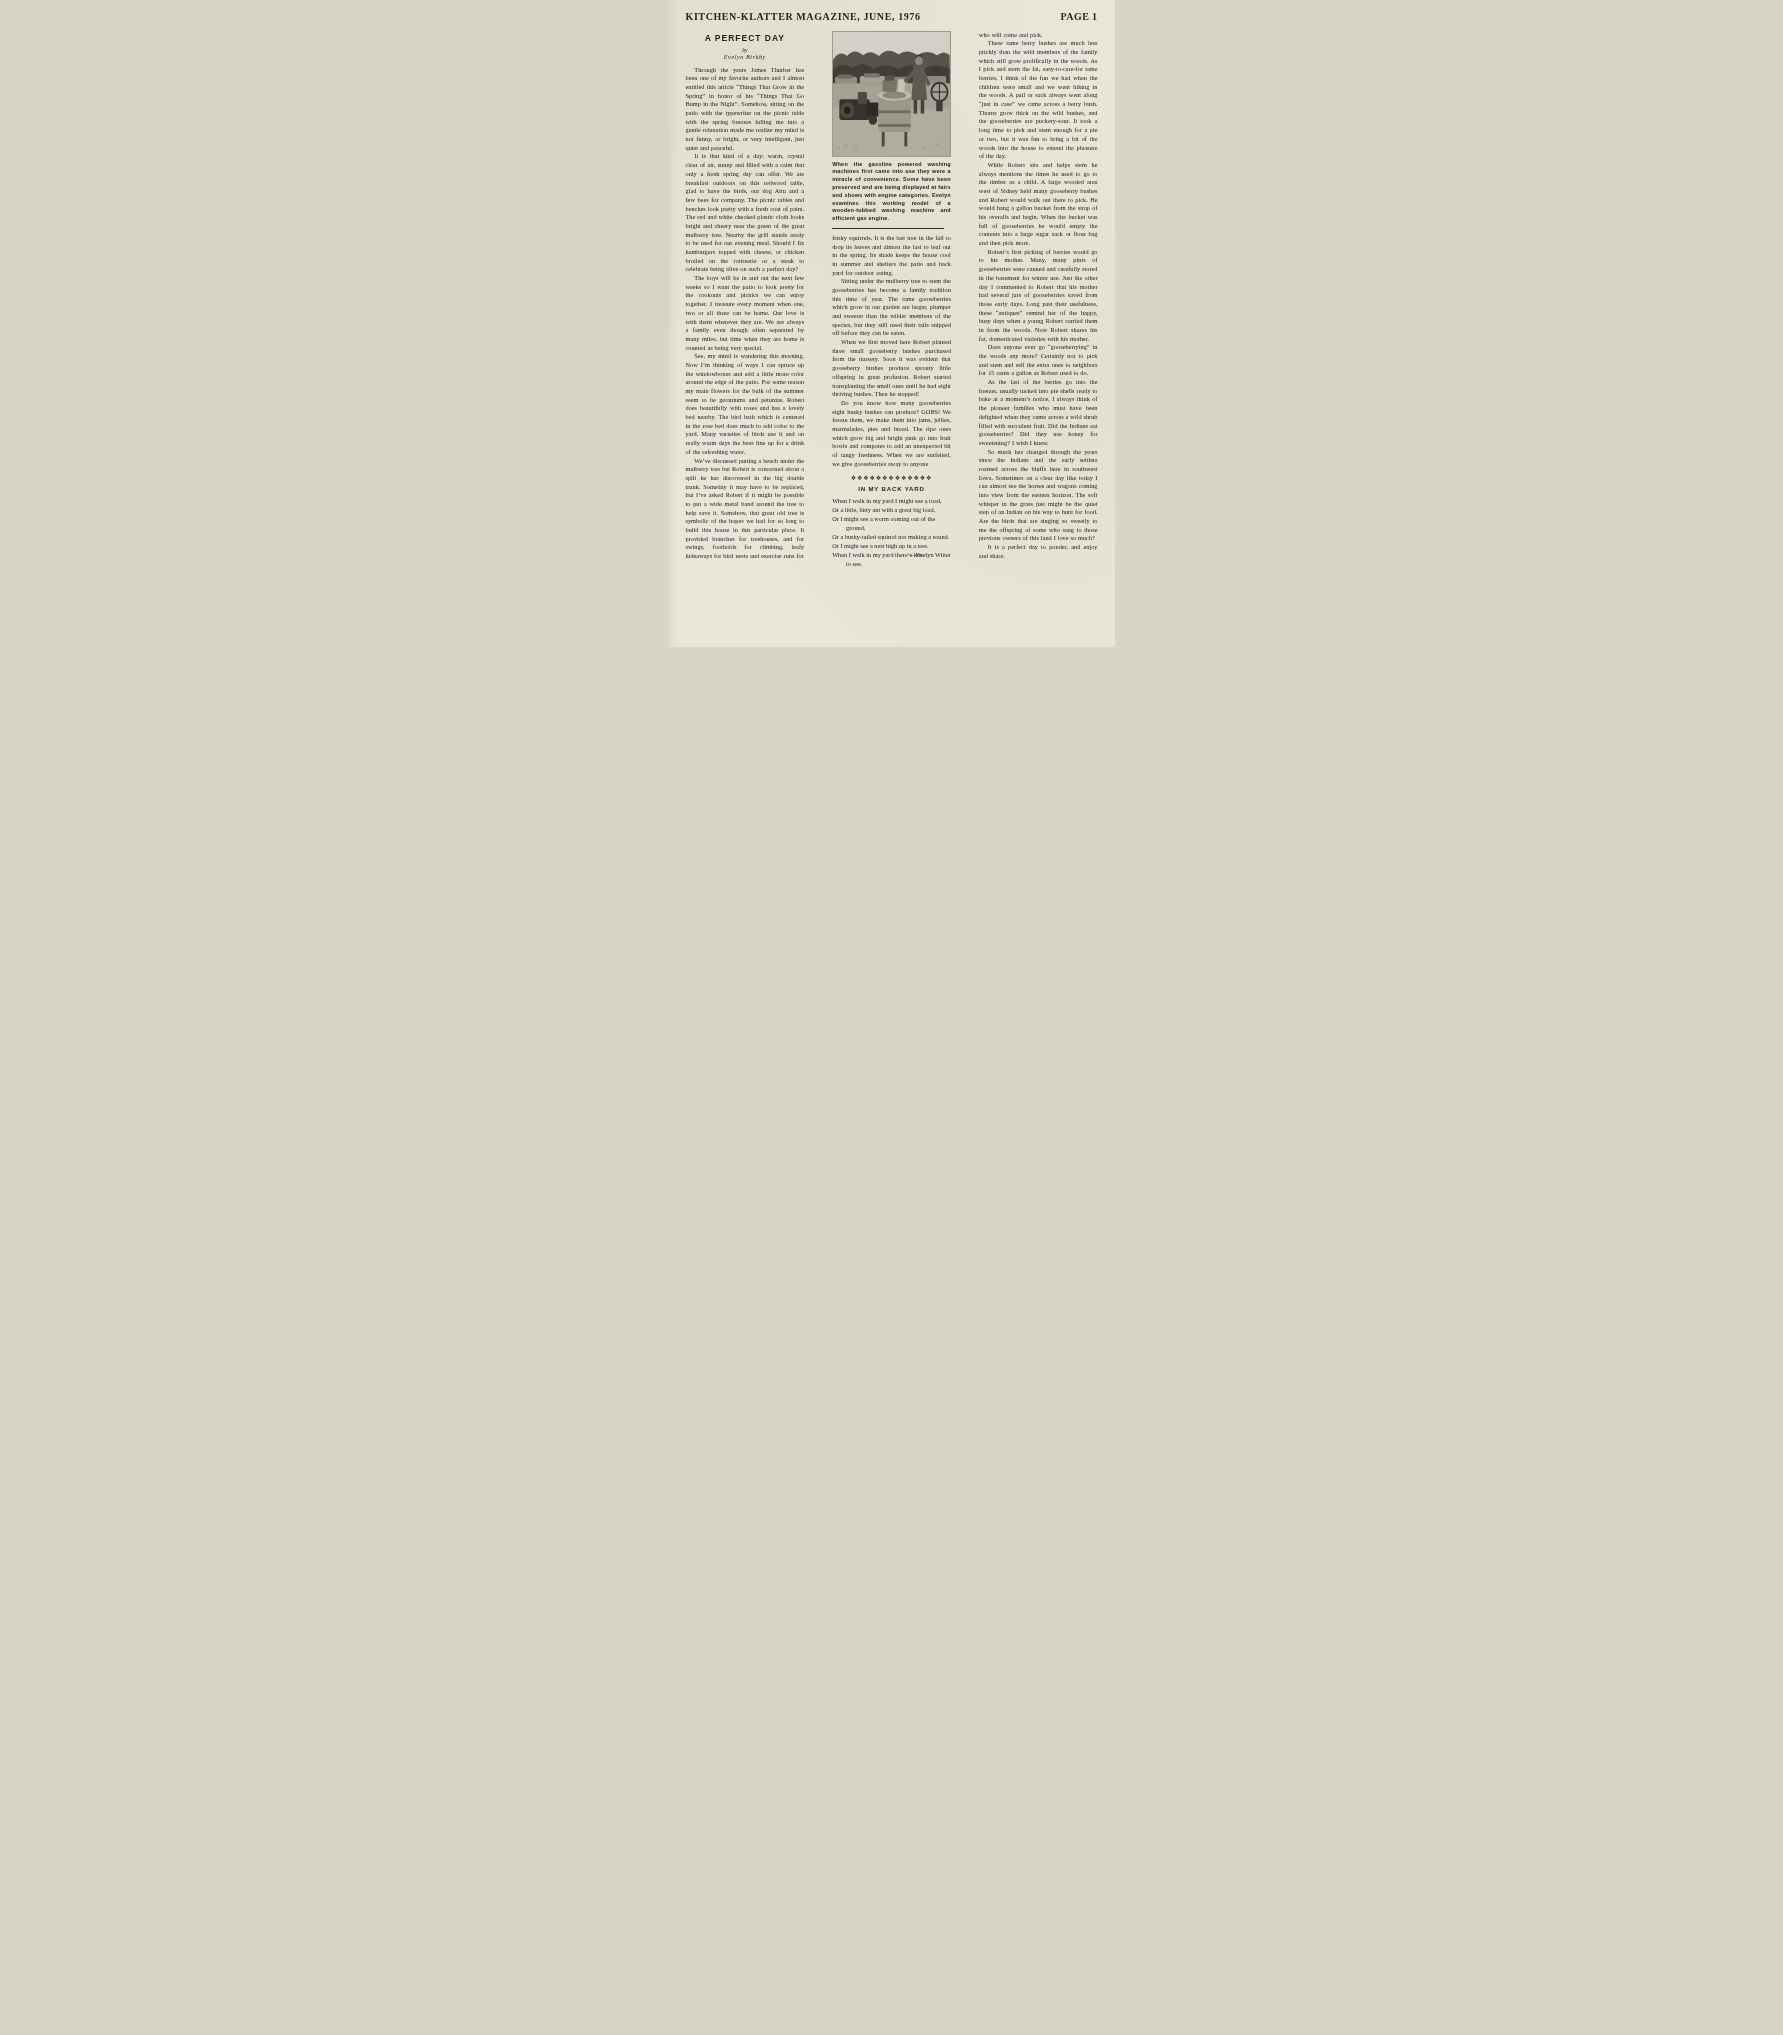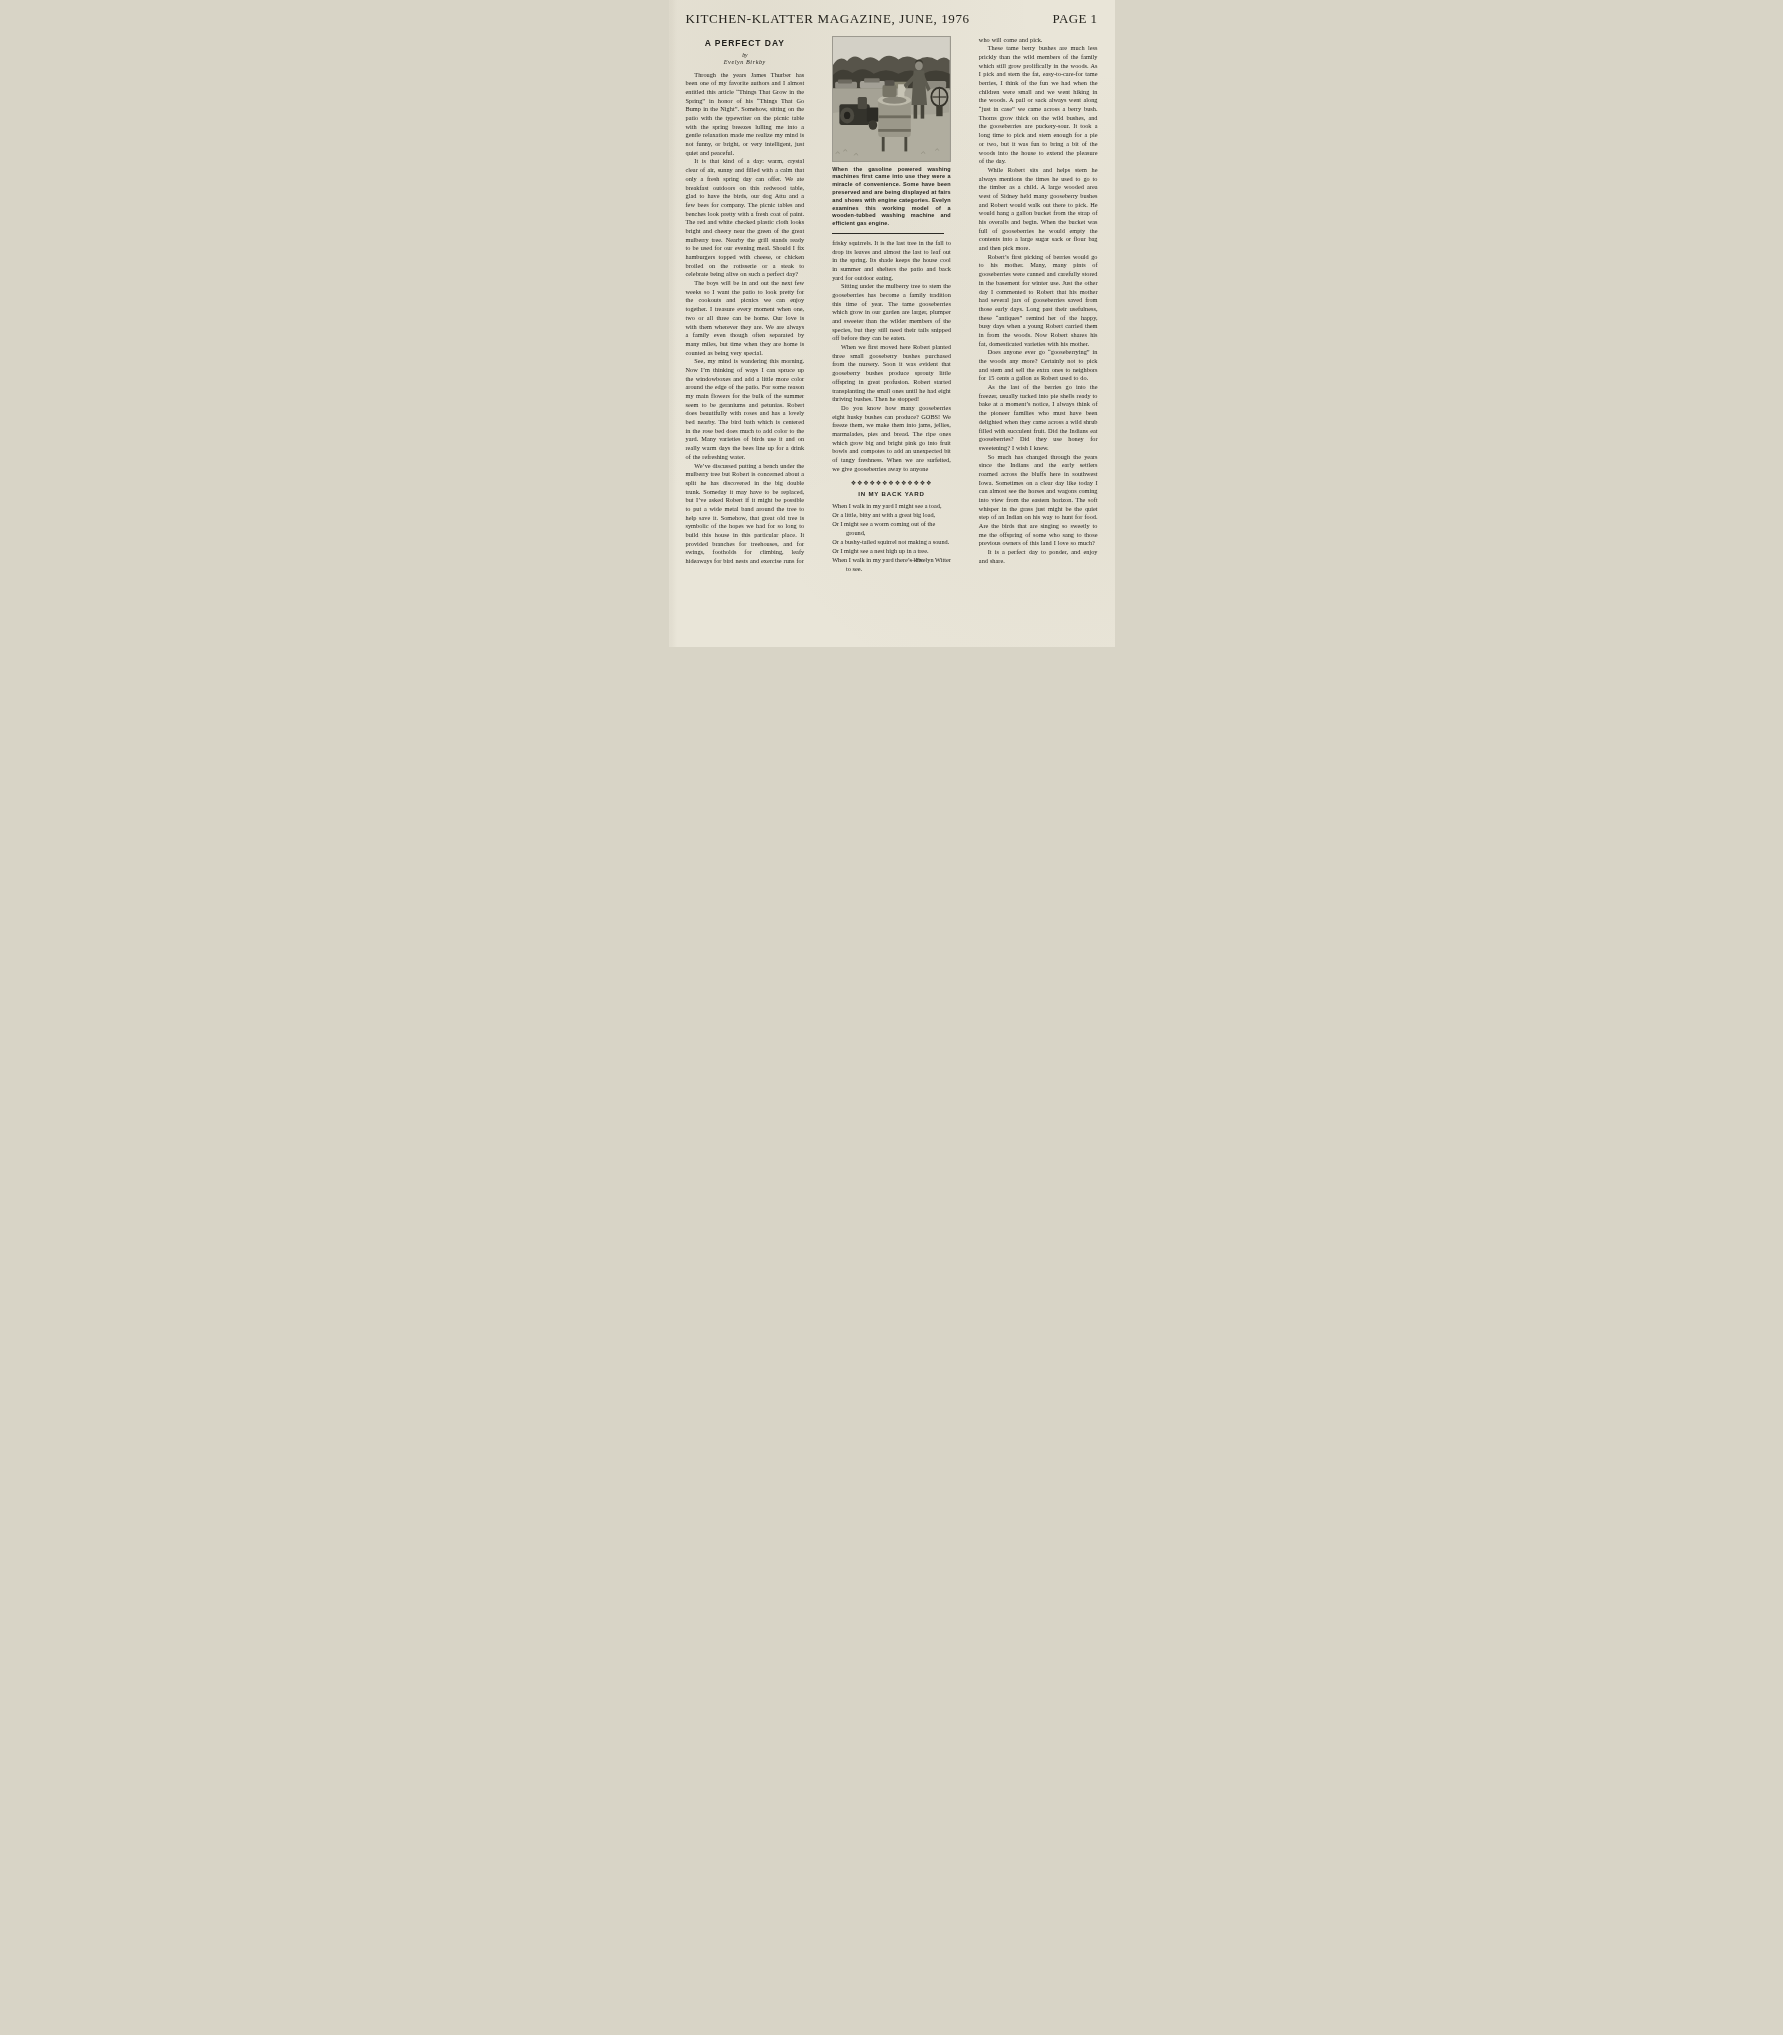--- a/index.html
+++ b/index.html
@@ -19,23 +19,23 @@
       linear-gradient(90deg, rgba(90,80,60,0.05) 0 2.4px, transparent 8.1px),
       #e9e5d8;
     padding: 10.6px 17px 12.2px 17px;
     position: relative;
   }
   .masthead {
     display: flex;
     justify-content: space-between;
     align-items: baseline;
     font-family: "Liberation Serif", serif;
-    font-size: 13px;
+    font-size: 10px;
     letter-spacing: 0.6px;
-    font-weight: 400;
+    font-weight: 700;
     color: #26251f;
     margin-bottom: 9px;
   }
   .columns {
     display: flex;
     gap: 28px;
     align-items: flex-start;
   }
   .col { flex: 1 1 0; min-width: 0; }
 

